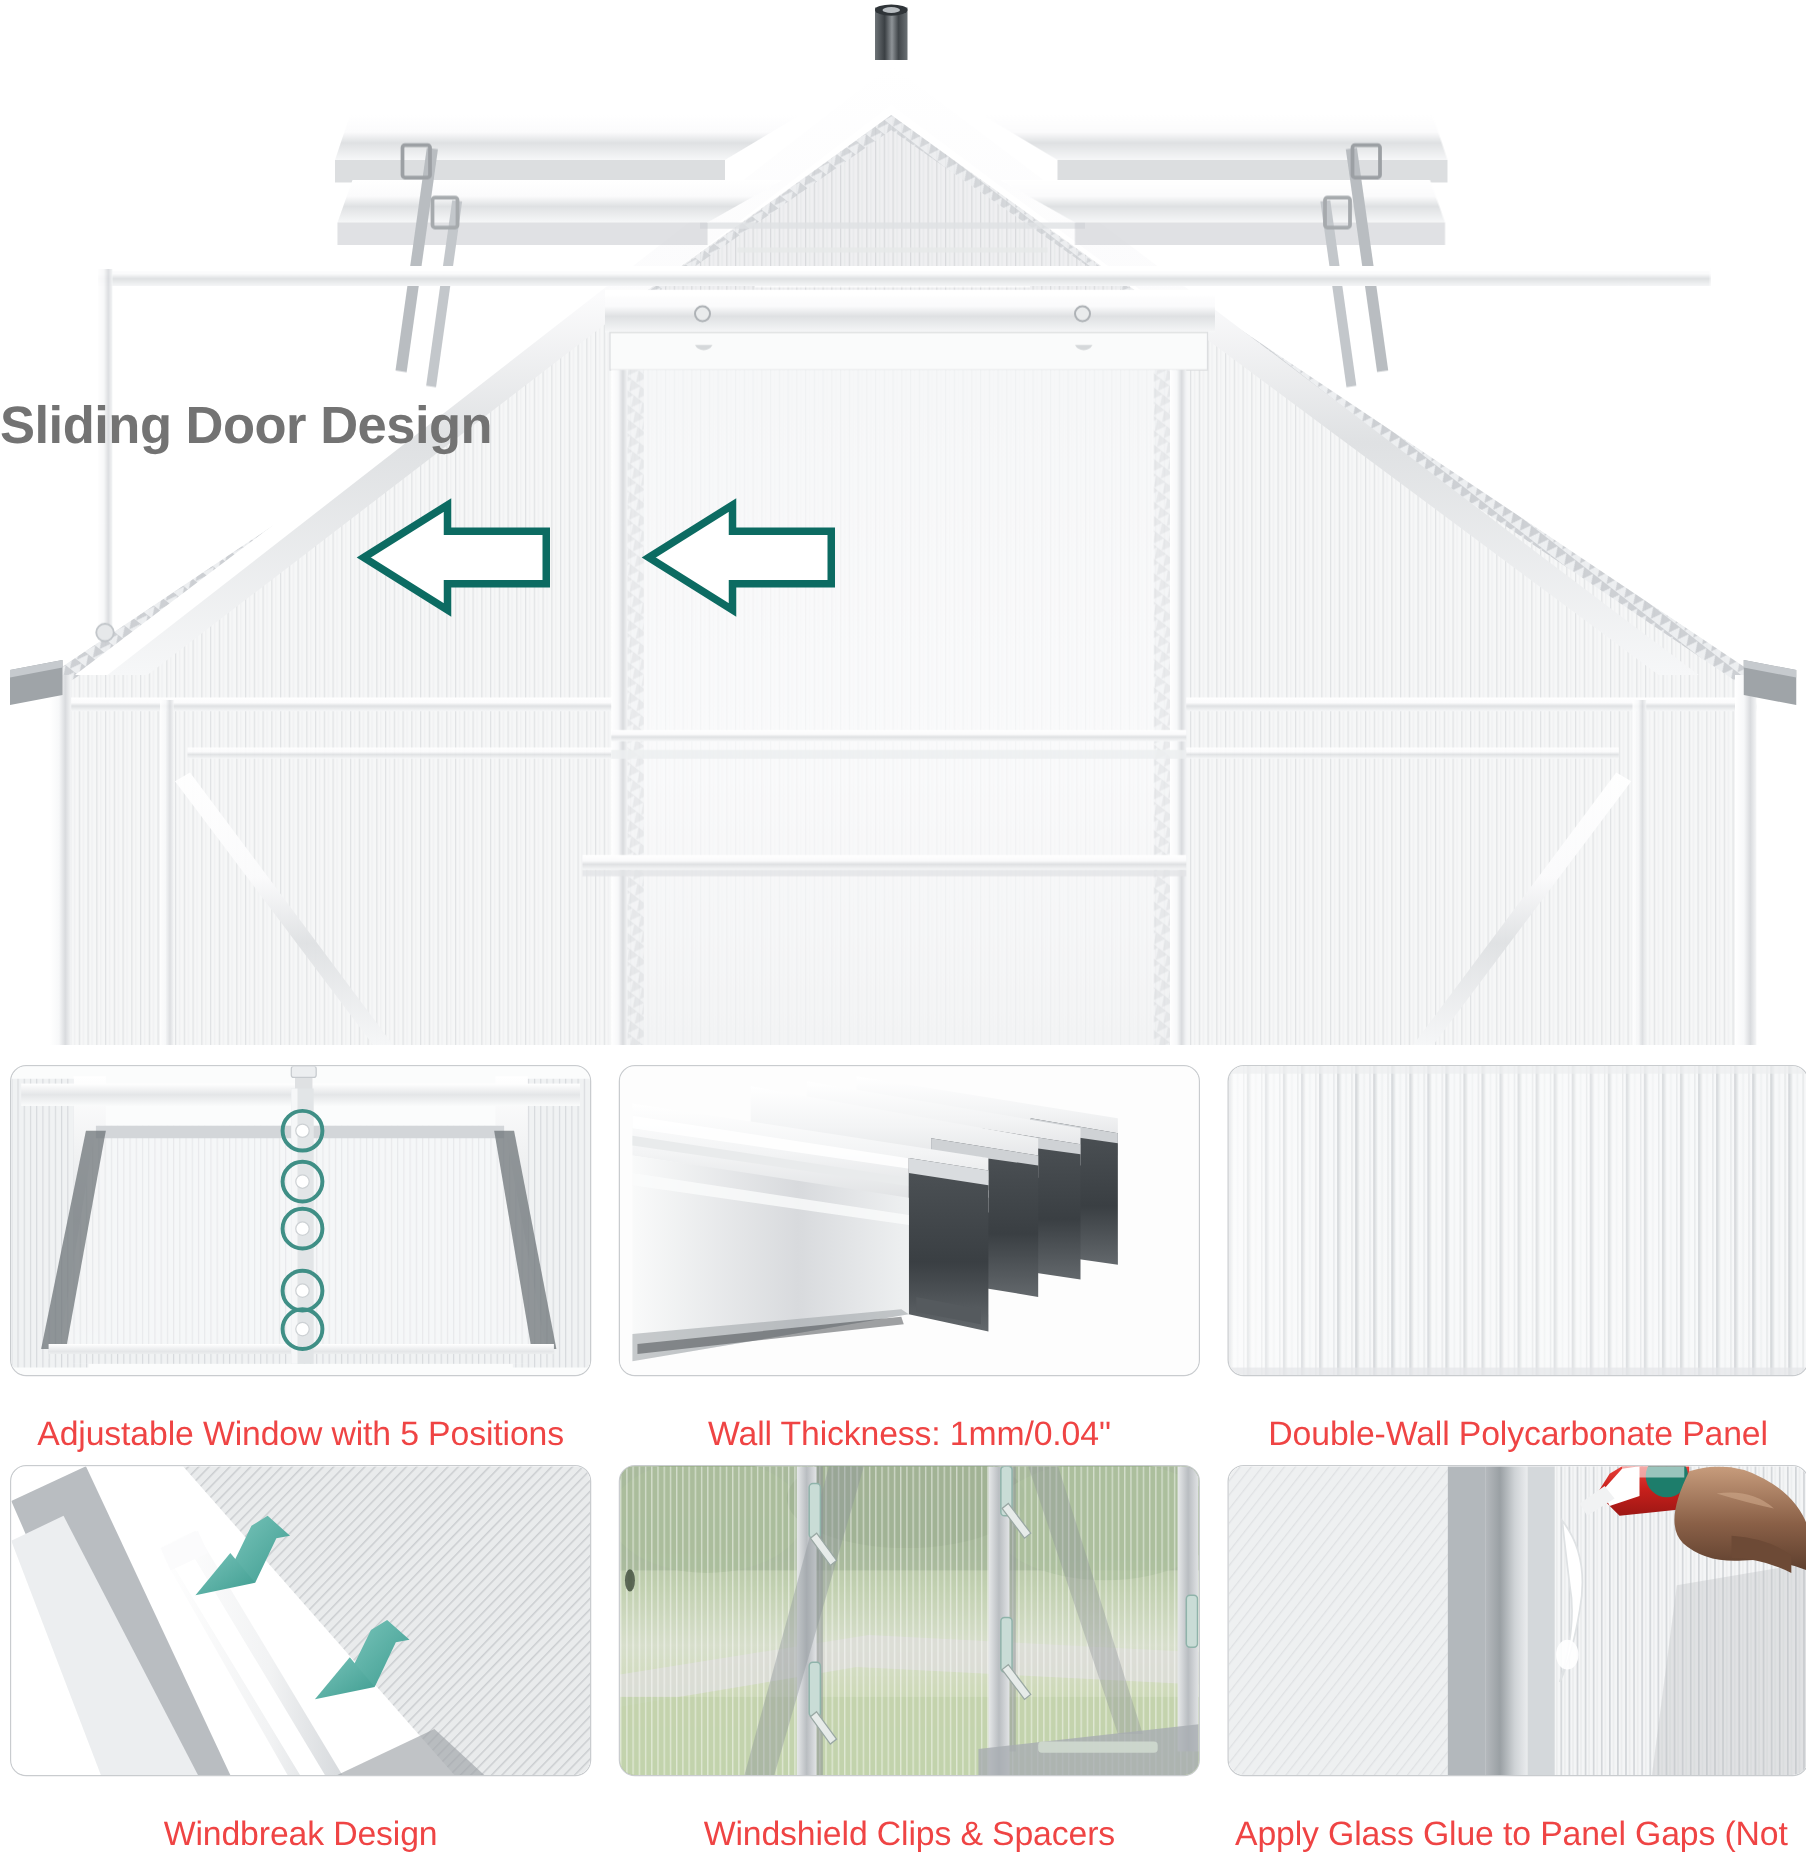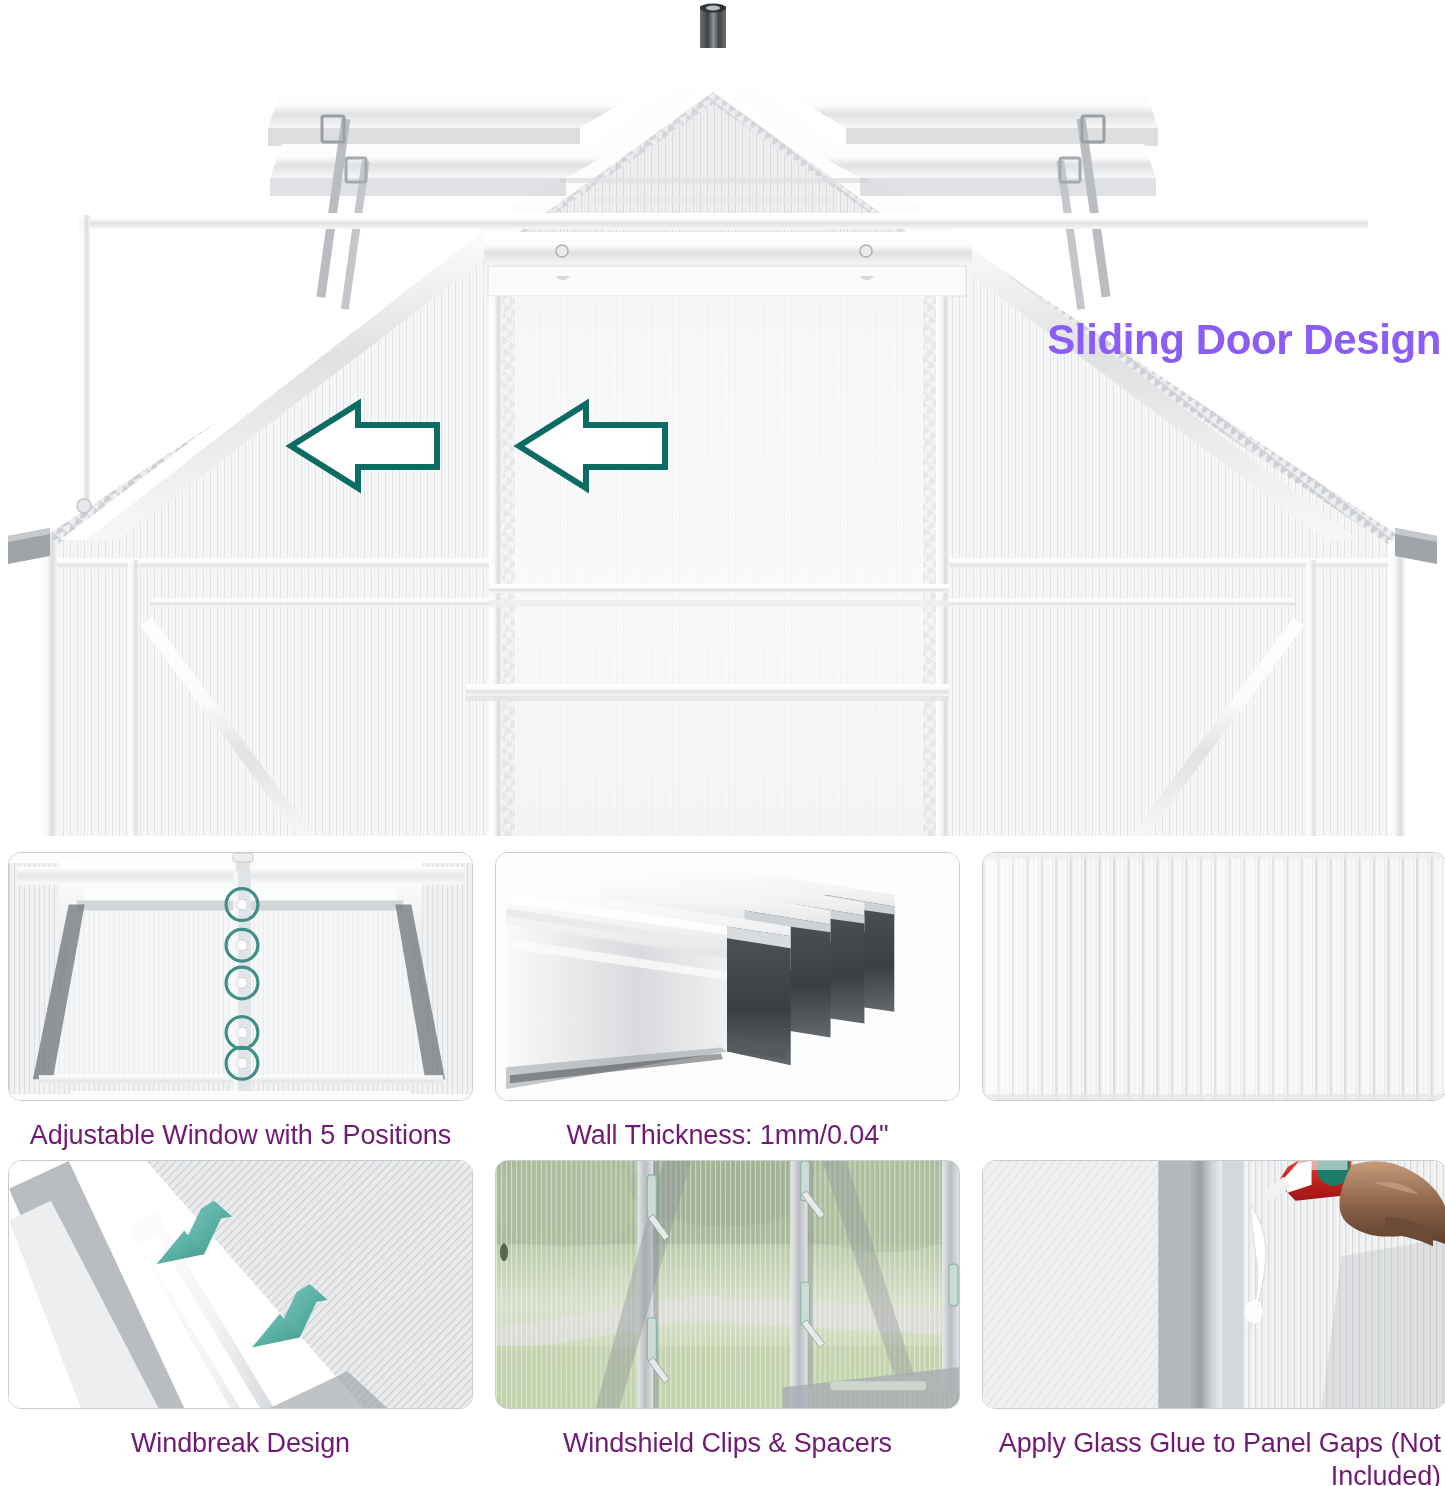--- a/index.html
+++ b/index.html
@@ -22,24 +22,24 @@
     overflow: hidden;
   }
 
   .hero svg { display: block; }
 
   .hero-title {
     position: absolute;
     left: 0;
     right: 4px;
     top: 316px;
-    text-align: right;
+    text-align: left;
     font-size: 42px;
     font-weight: bold;
-    color: #8b5cf6;
+    color: #737373;
     letter-spacing: -0.4px;
     z-index: 30;
     pointer-events: none;
   }
 
   .arrows-layer {
     position: absolute;
     left: 0; top: 0;
     width: 1445px; height: 846px;
     z-index: 28;
@@ -74,25 +74,25 @@
     border: 1px solid #c9cccf;
     border-radius: 13px;
     overflow: hidden;
     position: relative;
     background: #fdfdfd;
   }
 
   .card svg { display: block; width: 100%; height: 100%; }
 
   .caption {
-    margin-top: 18px;
+    margin-top: 30px;
     font-size: 27px;
     line-height: 1.22;
-    color: #701a75;
-    text-align: right;
+    color: #ef4444;
+    text-align: left;
     font-weight: 400;
     letter-spacing: -0.1px;
     padding: 0 6px;
   }
 </style>
 </head>
 <body>
 
 <div class="hero">
 
@@ -396,20 +396,21 @@
               <stop offset="58%" stop-color="#ffffff" stop-opacity="0.30"></stop>
               <stop offset="100%" stop-color="#ffffff" stop-opacity="0.0"></stop>
             </linearGradient>
           </defs>
           <rect width="465" height="249" fill="url(#panelRib)"></rect>
           <rect width="465" height="249" fill="url(#panelSheen)"></rect>
           <rect x="0" y="0" width="465" height="6" fill="#eceef0" opacity="0.7"></rect>
           <rect x="0" y="243" width="465" height="6" fill="#e4e6e8" opacity="0.7"></rect>
         </svg>
       </div>
+      <div class="caption">Double-Wall Polycarbonate Panel</div>
     </div>
   </div>
 
   <div class="row">
 
     <div class="cell">
       <div class="card">
         <svg viewBox="0 0 465 249" preserveAspectRatio="none">
           <defs>
             <pattern id="diagRib" width="6" height="6" patternUnits="userSpaceOnUse" patternTransform="rotate(44)">

